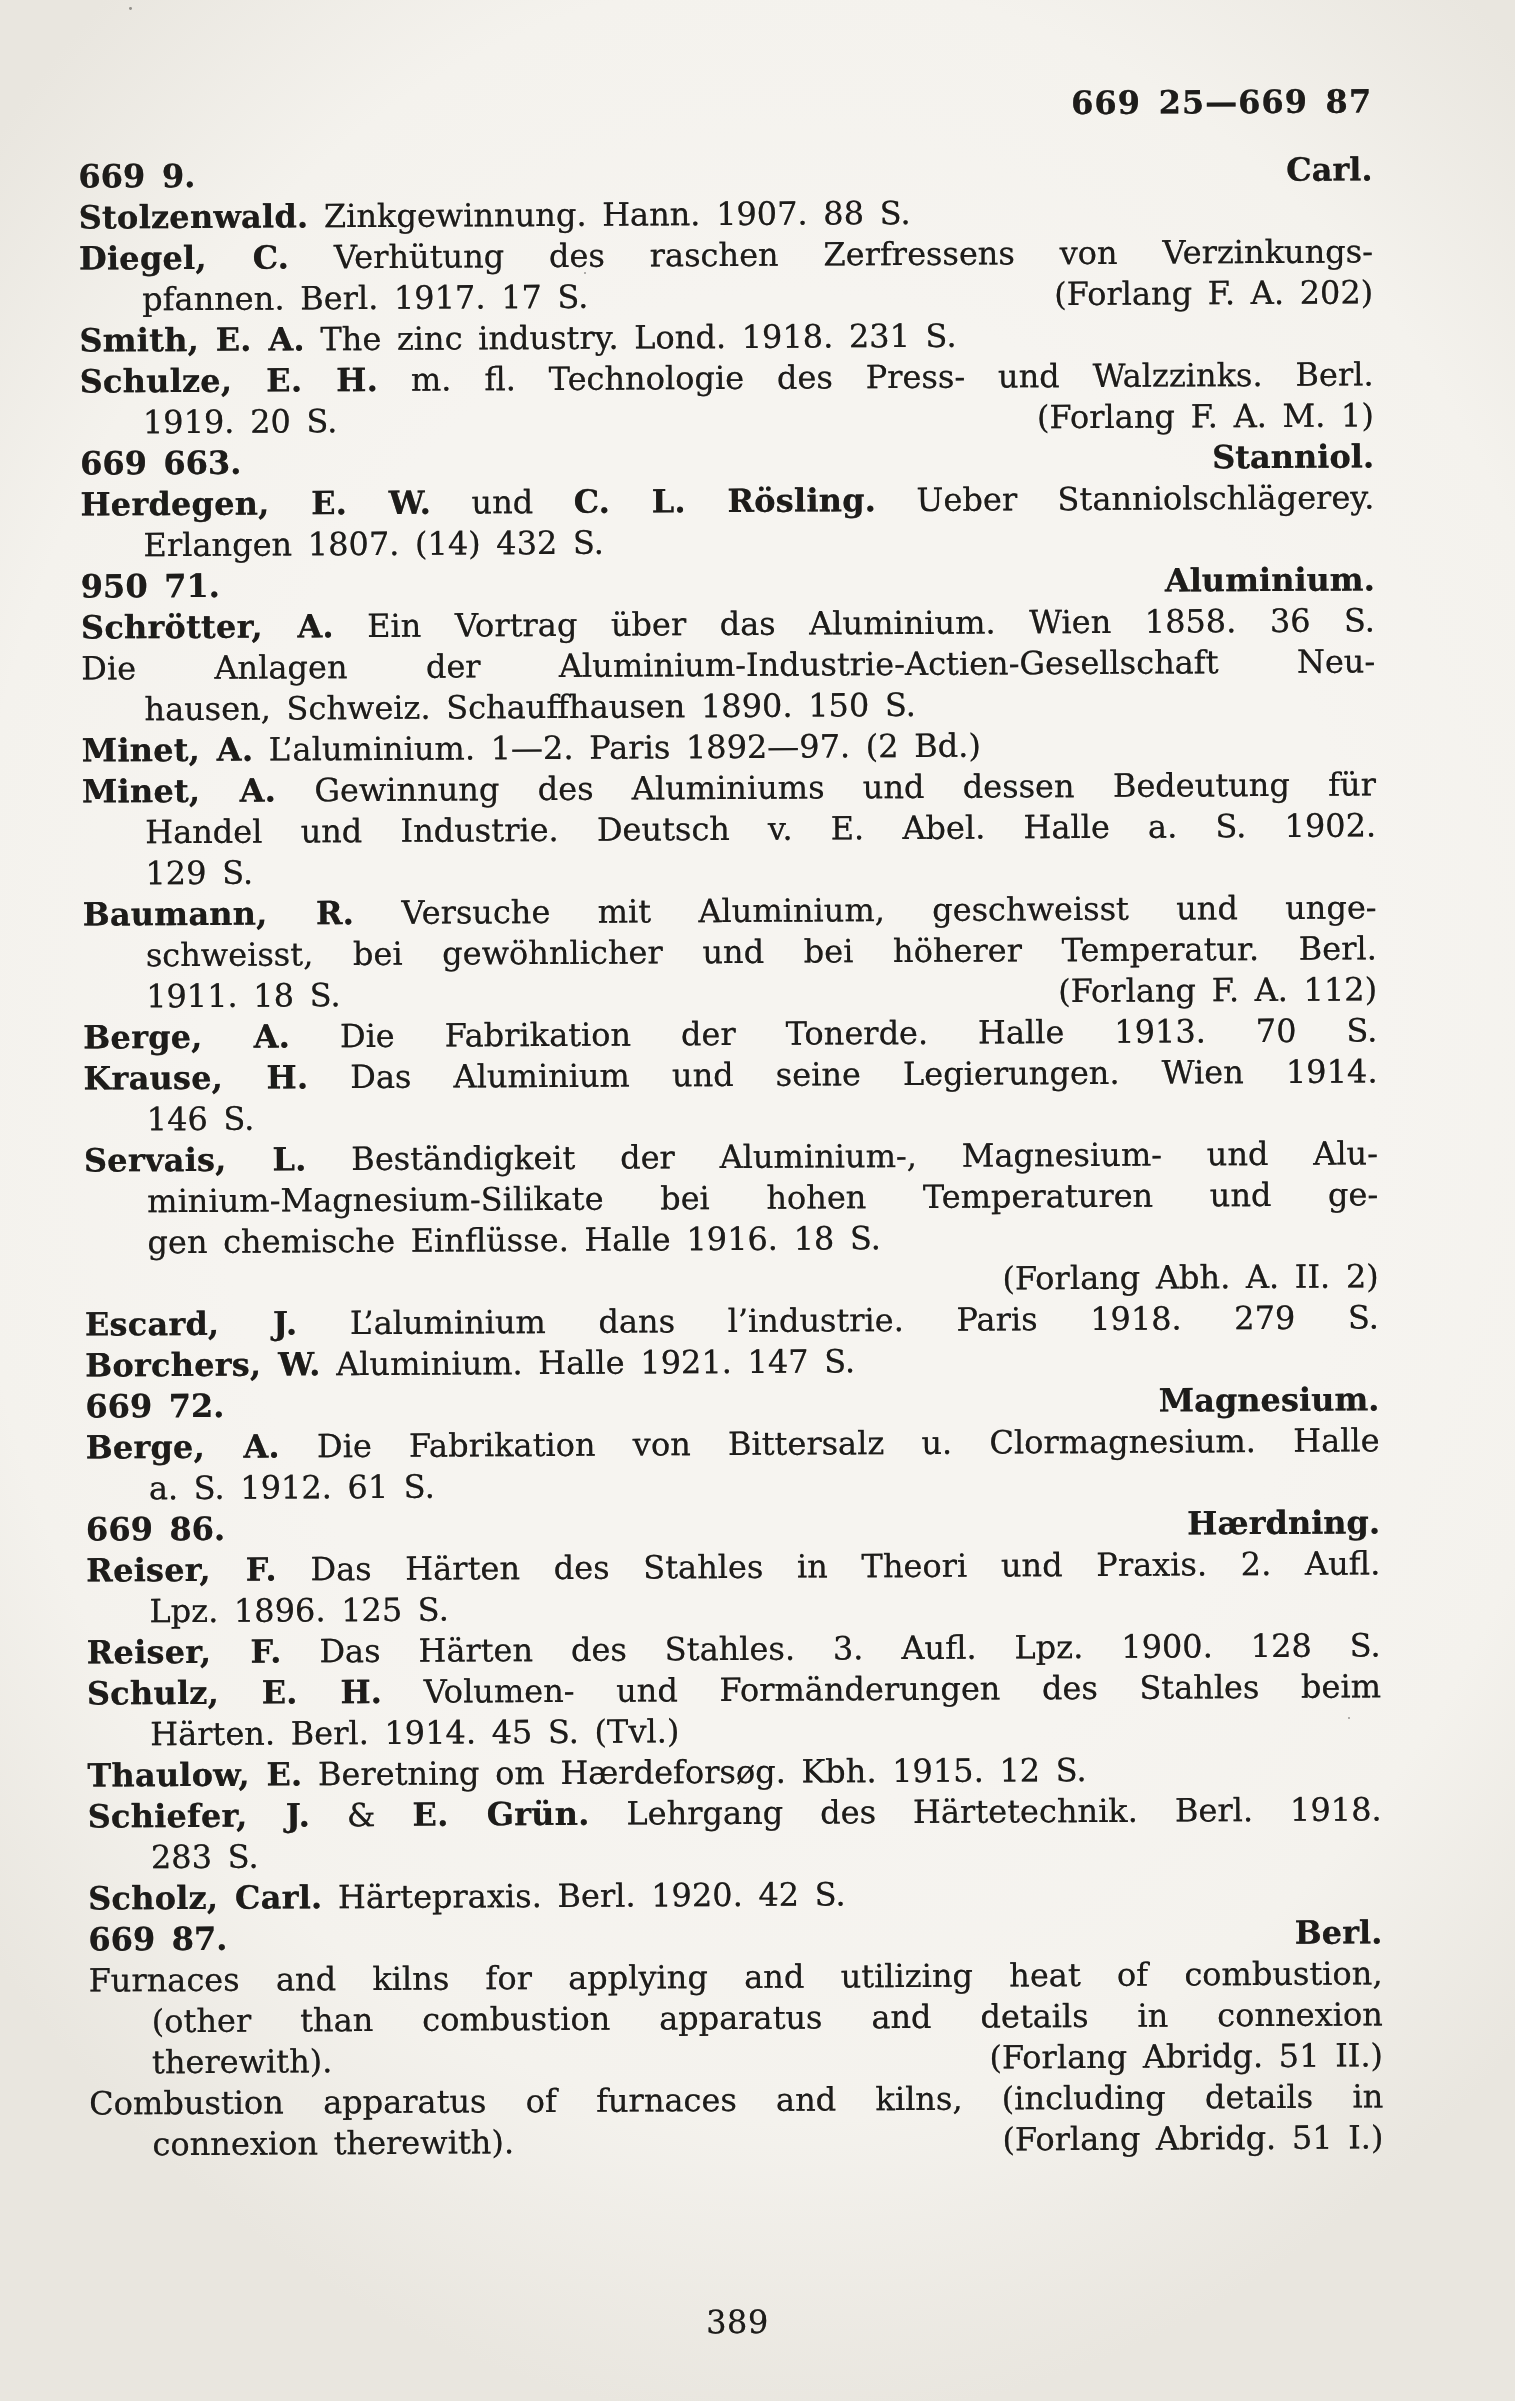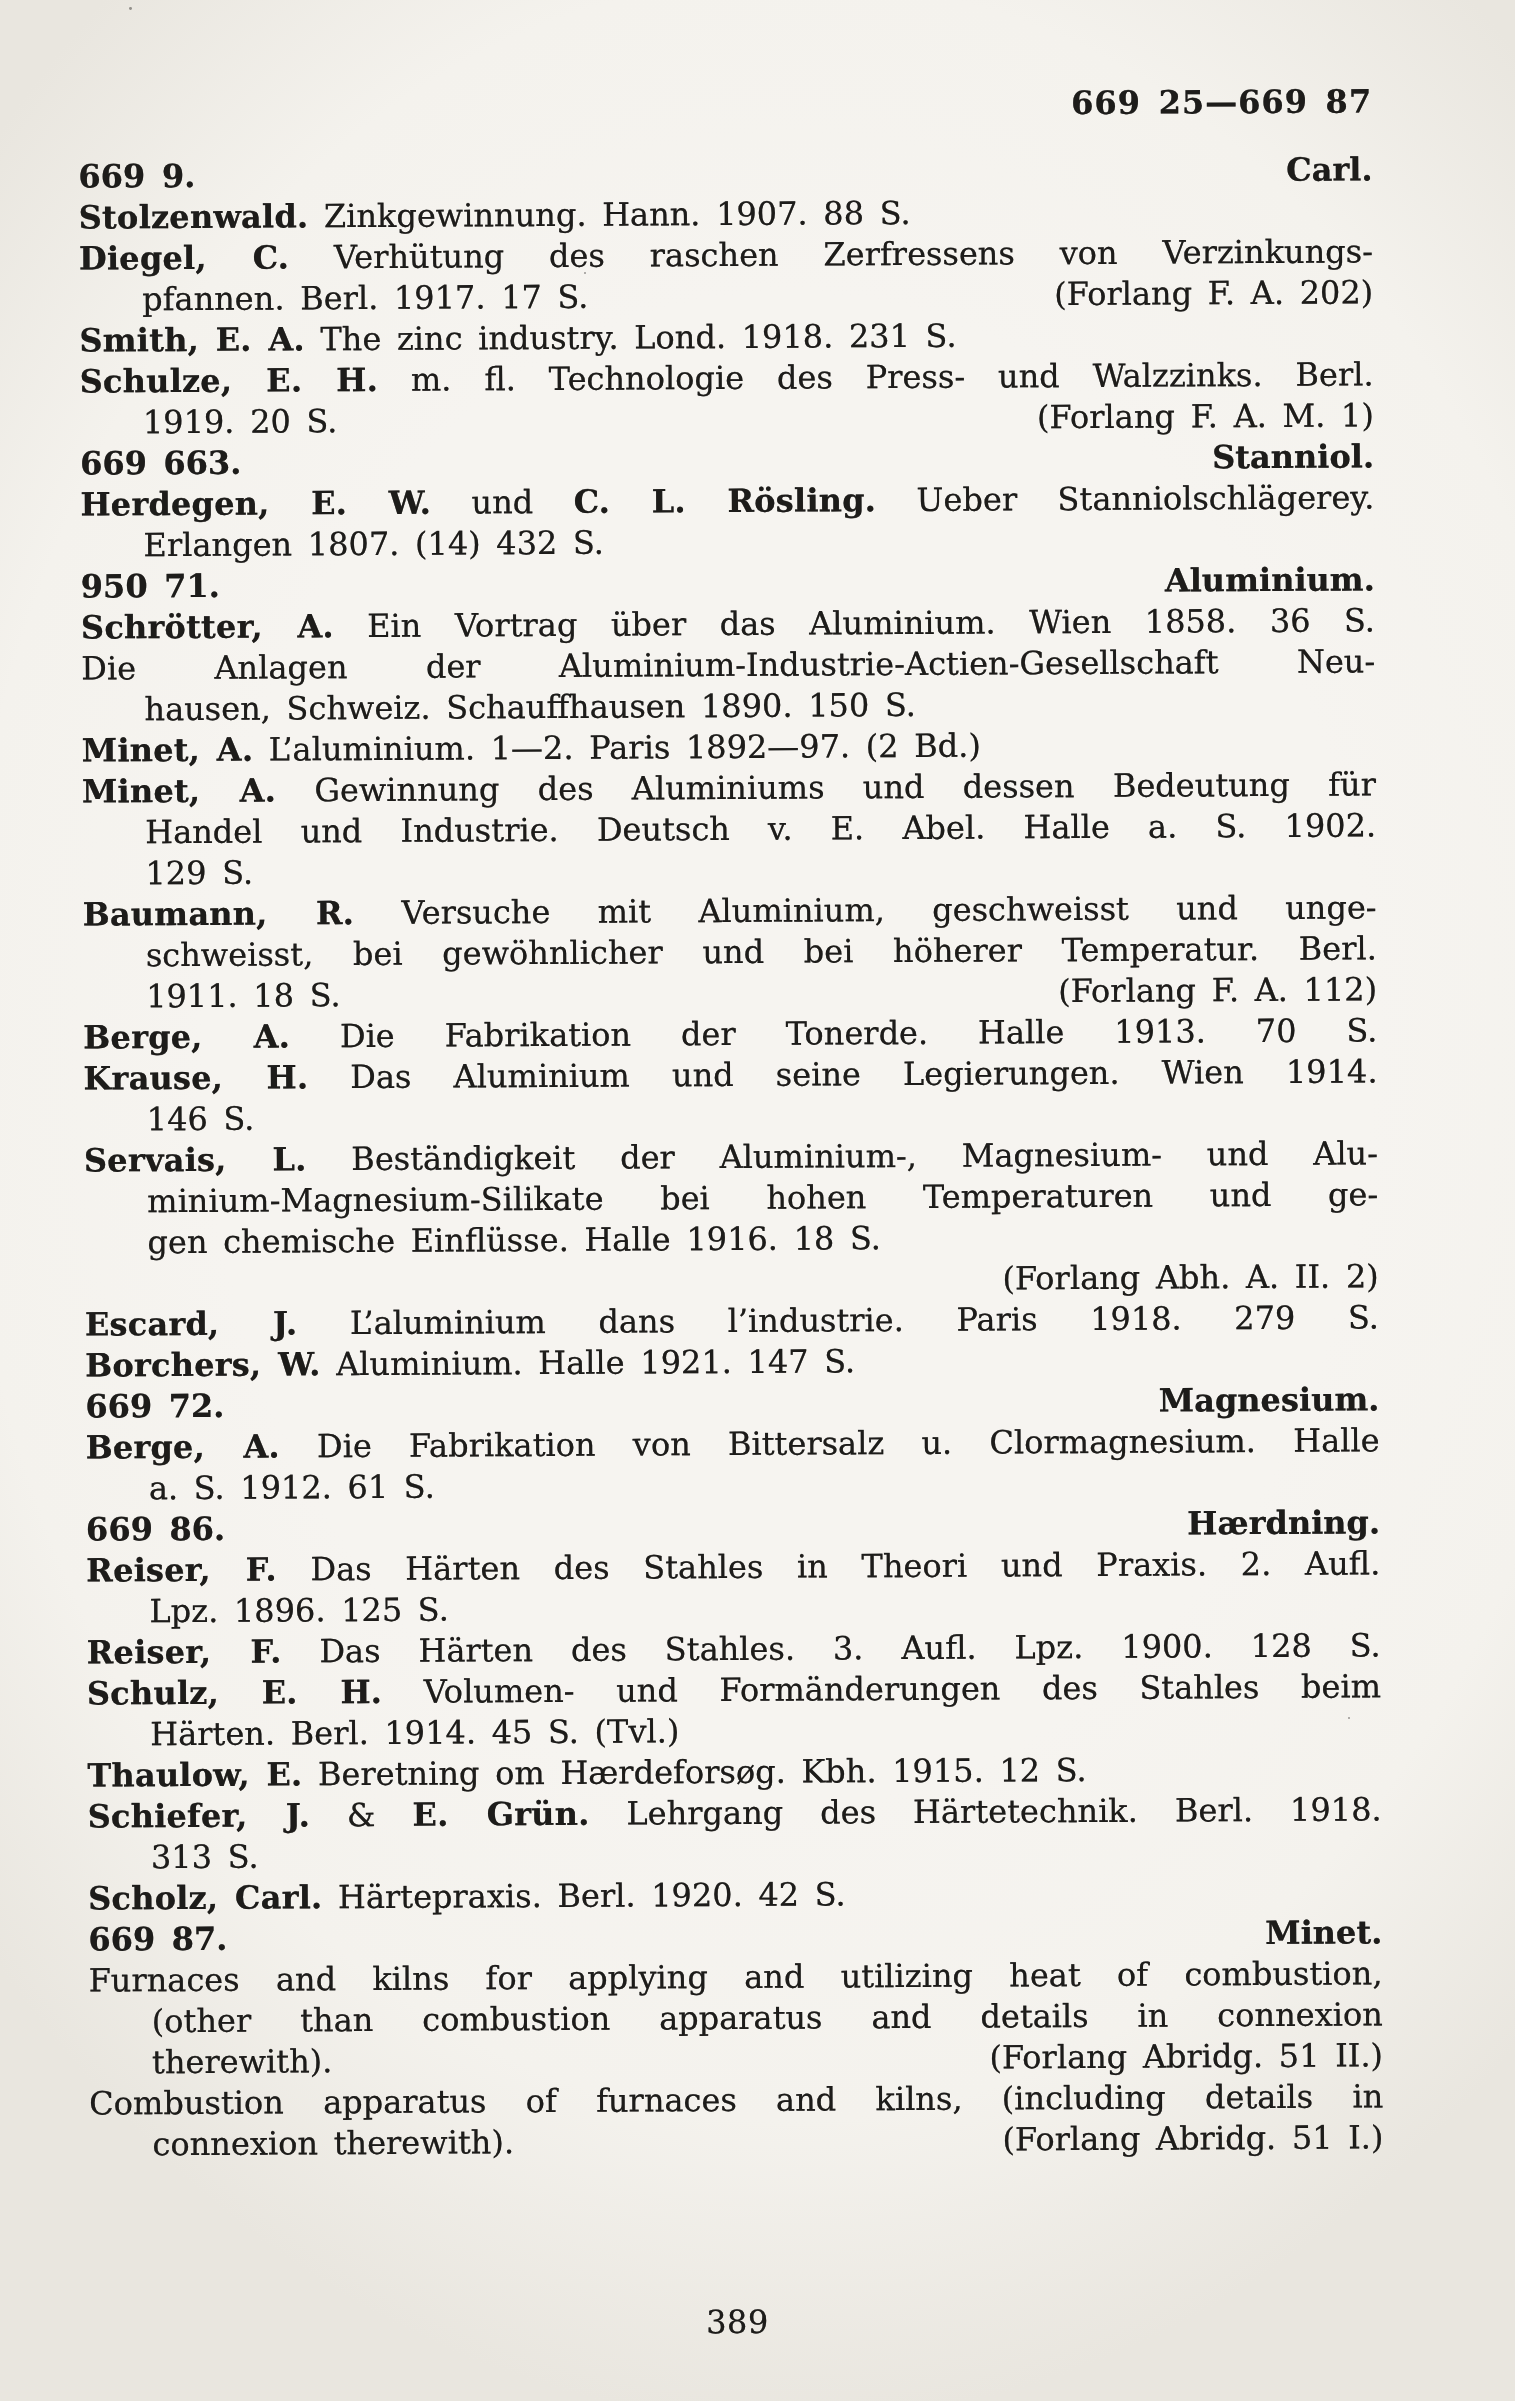--- a/index.html
+++ b/index.html
@@ -111,25 +111,25 @@
         <span>669 86.</span>
         <span>Hærdning.</span>
       </div>
       <div class="line j"><b>Reiser, F.</b><span> Das Härten des Stahles in Theori und Praxis. 2. Aufl.</span></div>
       <div class="line ind"><span>Lpz. 1896. 125 S.</span></div>
       <div class="line j"><b>Reiser, F.</b><span> Das Härten des Stahles. 3. Aufl. Lpz. 1900. 128 S.</span></div>
       <div class="line j"><b>Schulz, E. H.</b><span> Volumen- und Formänderungen des Stahles beim</span></div>
       <div class="line ind"><span>Härten. Berl. 1914. 45 S. (Tvl.)</span></div>
       <div class="line"><b>Thaulow, E.</b><span> Beretning om Hærdeforsøg. Kbh. 1915. 12 S.</span></div>
       <div class="line j"><b>Schiefer, J.</b><span> &amp; </span><b>E. Grün.</b><span> Lehrgang des Härtetechnik. Berl. 1918.</span></div>
-      <div class="line ind"><span>313 S.</span></div>
+      <div class="line ind"><span>283 S.</span></div>
       <div class="line"><b>Scholz, Carl.</b><span> Härtepraxis. Berl. 1920. 42 S.</span></div>
       <div class="heading line">
         <span>669 87.</span>
-        <span>Minet.</span>
+        <span>Berl.</span>
       </div>
       <div class="line j"><span>Furnaces and kilns for applying and utilizing heat of combustion,</span></div>
       <div class="line ind j"><span>(other than combustion apparatus and details in connexion</span></div>
       <div class="line ind split">
         <span><span>therewith).</span></span>
         <span>(Forlang Abridg. 51 II.)</span>
       </div>
       <div class="line j"><span>Combustion apparatus of furnaces and kilns, (including details in</span></div>
       <div class="line ind split">
         <span><span>connexion therewith).</span></span>

